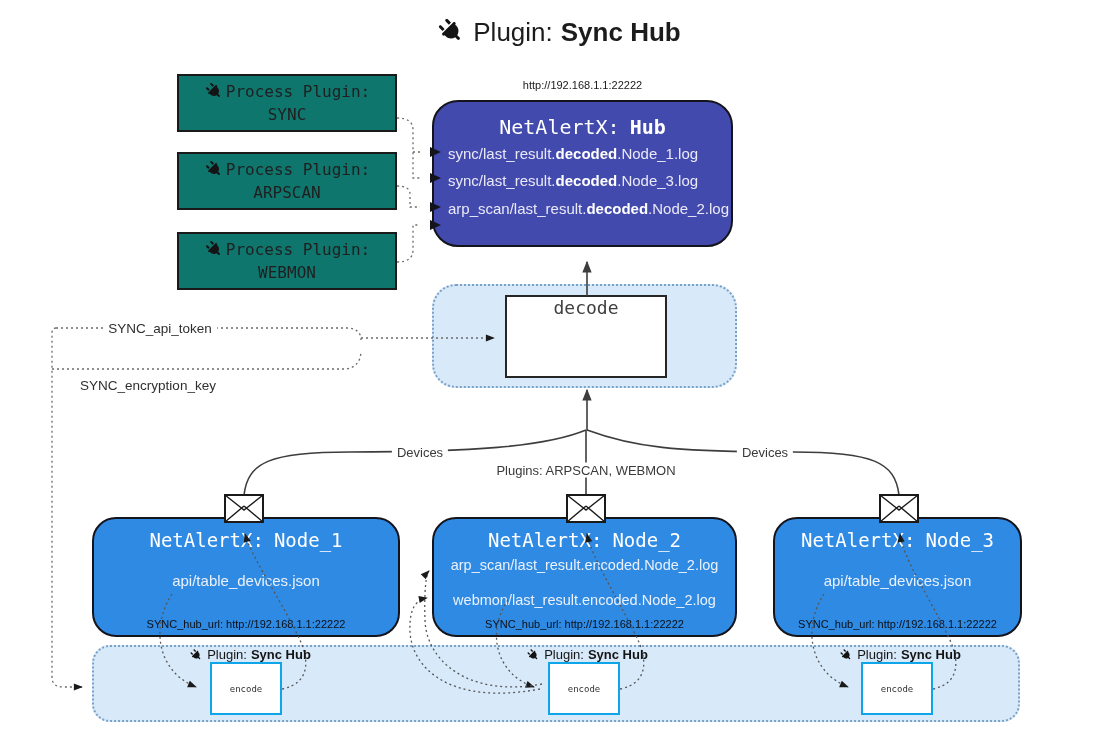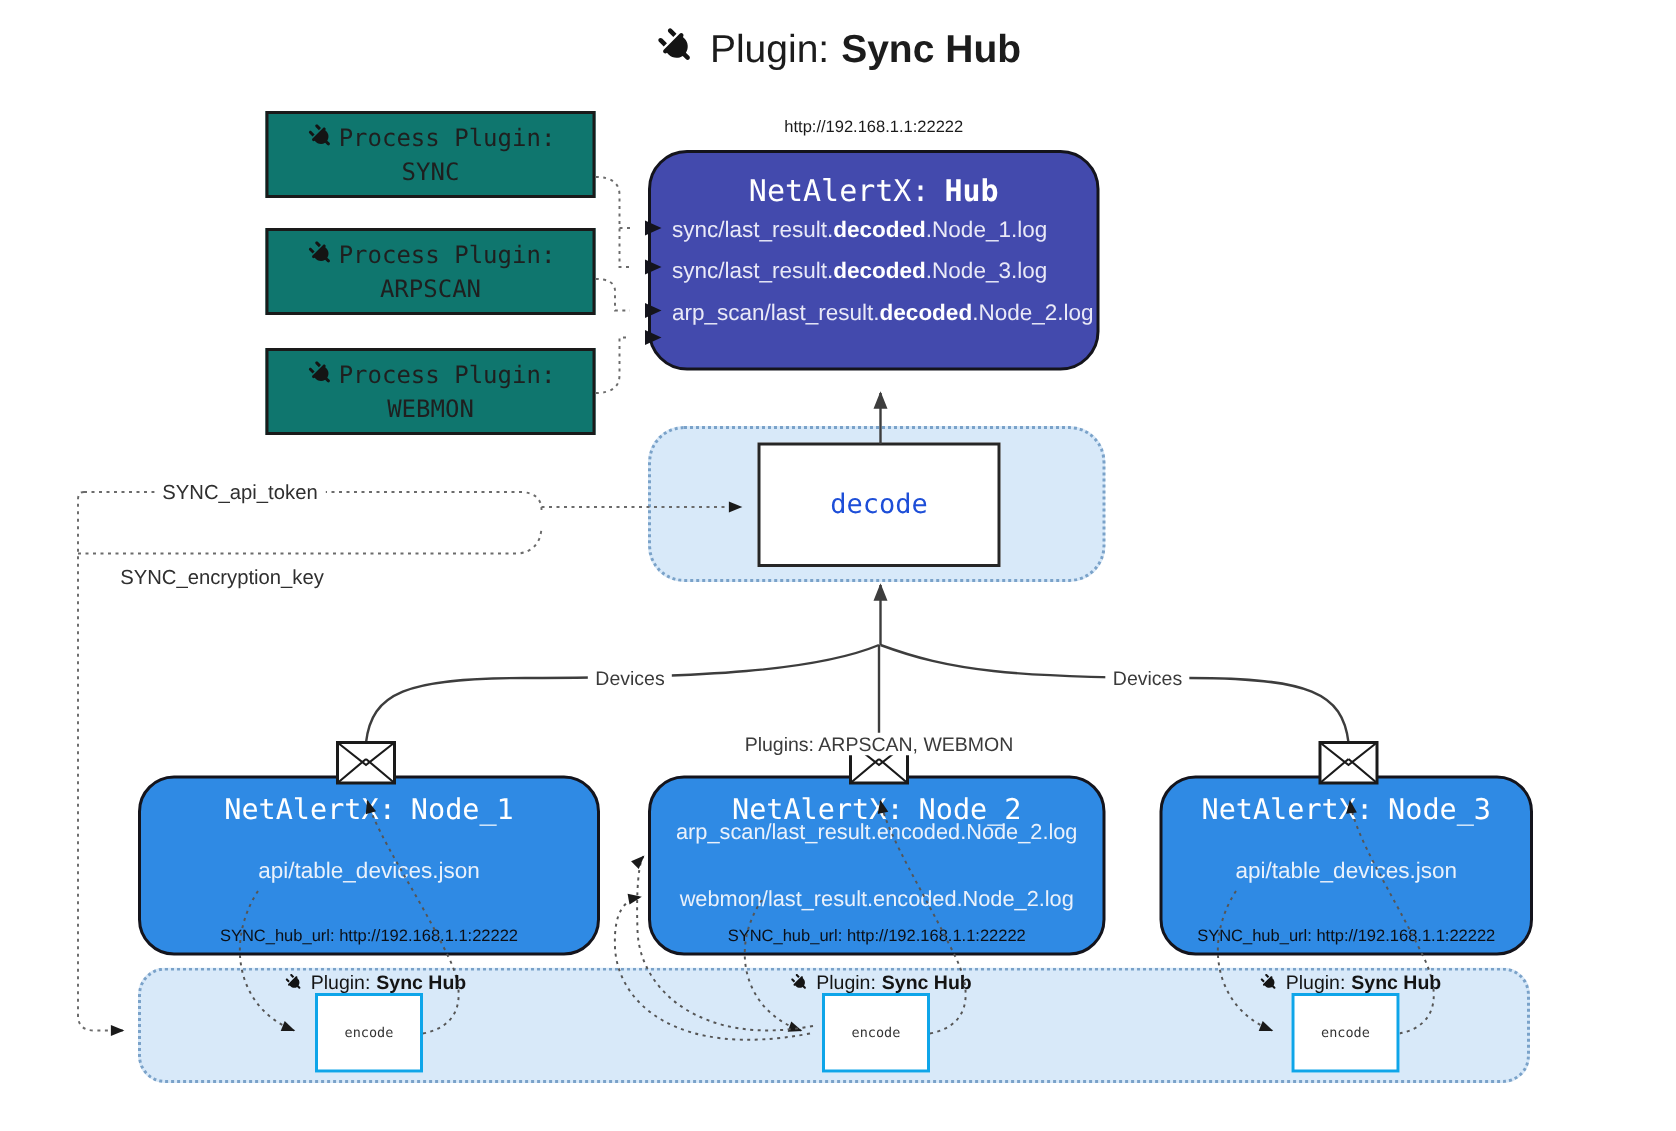--- a/index.html
+++ b/index.html
@@ -27,38 +27,38 @@
   .hub-title .bold{font-weight:bold;}
   .hub-title .pfx{margin-right:10px;}
   .hub-log{left:14px;right:6px;font-size:15px;color:#e9e9f7;white-space:nowrap;}
   .hub-log b{font-weight:bold;color:#ffffff;}
   .hub-log.l0{top:43px;} .hub-log.l1{top:70px;} .hub-log.l2{top:98px;} .hub-log.l3{top:116px;}
 
   
   .panel{background:#d8e9f9;border:2px dotted #7aa2c9;border-radius:24px;box-sizing:border-box;}
   .decode-panel{left:432px;top:284px;width:305px;height:104px;}
   .decode-box{left:505px;top:295px;width:162px;height:83px;background:#ffffff;border:2px solid #262626;
-              box-sizing:border-box;display:flex;align-items:center;justify-content:center;
-              font-family:"DejaVu Sans Mono",monospace;font-size:18px;color:#1d4ed8;}
+              box-sizing:border-box;display:flex;justify-content:center;
+              font-family:"DejaVu Sans Mono",monospace;font-size:18px;color:#404040;}
 
   
   .line-label{transform:translate(-50%,-50%);background:#ffffff;padding:0 5px;font-size:13px;
               color:#3a3a3a;white-space:nowrap;z-index:6;}
   .token-label{font-size:13.5px;color:#2f2f2f;}
 
   
   .node-box{top:517px;height:120px;background:#2f8ae4;border:2px solid #14141c;border-radius:24px;
             box-sizing:border-box;}
   .node1{left:92px;width:308px;} .node2{left:432px;width:305px;} .node3{left:773px;width:249px;}
   .node-title{left:0;right:0;top:10px;text-align:center;color:#ffffff;font-size:19px;white-space:nowrap;}
   .node-title .pfx{margin-right:10px;} .node-title .bold{font-weight:normal;}
   .node-log{left:0;right:0;text-align:center;color:#eaf1fb;font-size:15px;white-space:nowrap;}
   .node1 .node-log{top:53px;} .node3 .node-log{top:53px;}
   .node2 .node-log{font-size:14.5px;}
-  .node2 .node-log.l0{top:28px;} .node2 .node-log.l1{top:73px;}
+  .node2 .node-log.l0{top:38px;} .node2 .node-log.l1{top:73px;}
   .node-url{left:0;right:0;bottom:5px;text-align:center;font-size:11px;color:#0b0f16;white-space:nowrap;}
 
   
   .band{left:92px;top:645px;width:928px;height:77px;border-radius:18px;}
   .enc-label{transform:translate(-50%,0);top:647px;font-size:13px;color:#141414;white-space:nowrap;z-index:6;}
   .enc-label .bold{font-weight:bold;margin-left:4px;}
   .enc-label .plug{vertical-align:-3px;margin-right:4px;}
   .enc-box{top:662px;width:72px;height:53px;background:#ffffff;border:2px solid #0ea5e9;box-sizing:border-box;
            display:flex;align-items:center;justify-content:center;z-index:5;
            font-family:"DejaVu Sans Mono",monospace;font-size:9px;color:#333;}
@@ -233,15 +233,15 @@
         <rect x="-19" y="495" width="38" height="27" fill="#fff" stroke="#1a1a1a" stroke-width="2"></rect>
         <path d="M -19 495 L 0 510 L 19 495 M -19 522 L 0 506 M 19 522 L 0 506" fill="none" stroke="#1a1a1a" stroke-width="1.4"></path>
       </g>
     </g>
   </svg>
 
   <div class="abs line-label token-label" style="left:160px;top:328px;">SYNC_api_token</div>
   <div class="abs line-label token-label" style="left:148px;top:369px;margin-top:16px;">SYNC_encryption_key</div>
   <div class="abs line-label" style="left:420px;top:452px;">Devices</div>
   <div class="abs line-label" style="left:765px;top:452px;">Devices</div>
-  <div class="abs line-label" style="left:586px;top:496px;">Plugins: ARPSCAN, WEBMON</div>
+  <div class="abs line-label" style="left:586px;top:470px;">Plugins: ARPSCAN, WEBMON</div>
 
 </div>
 
 </body></html>

